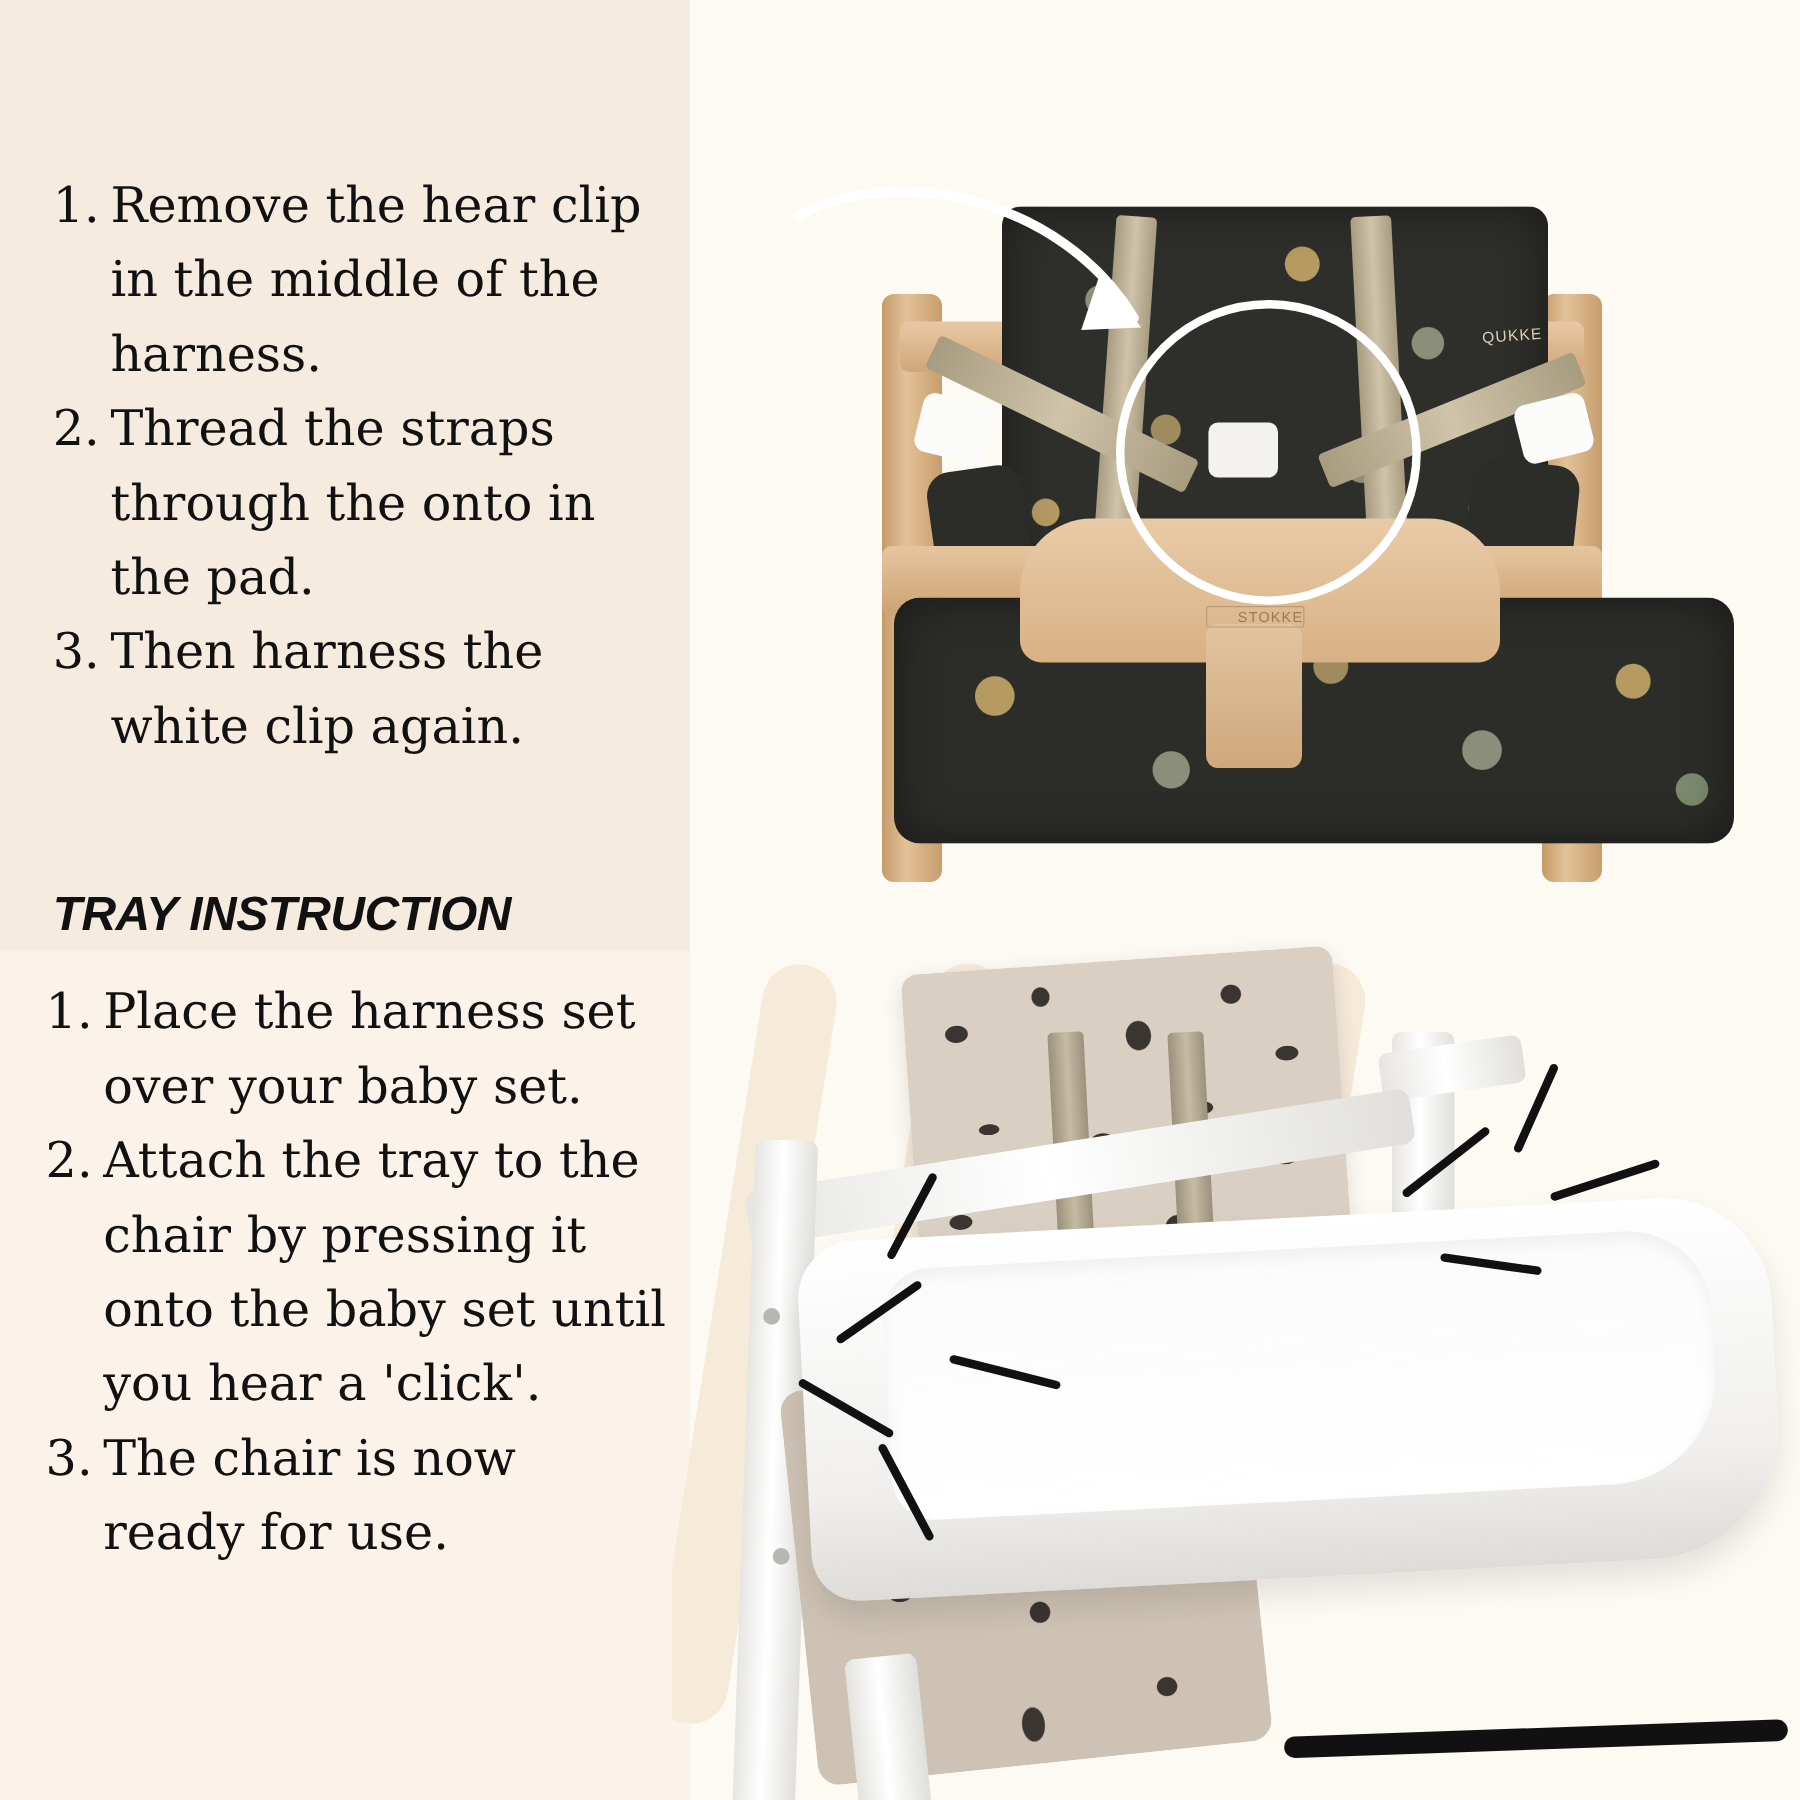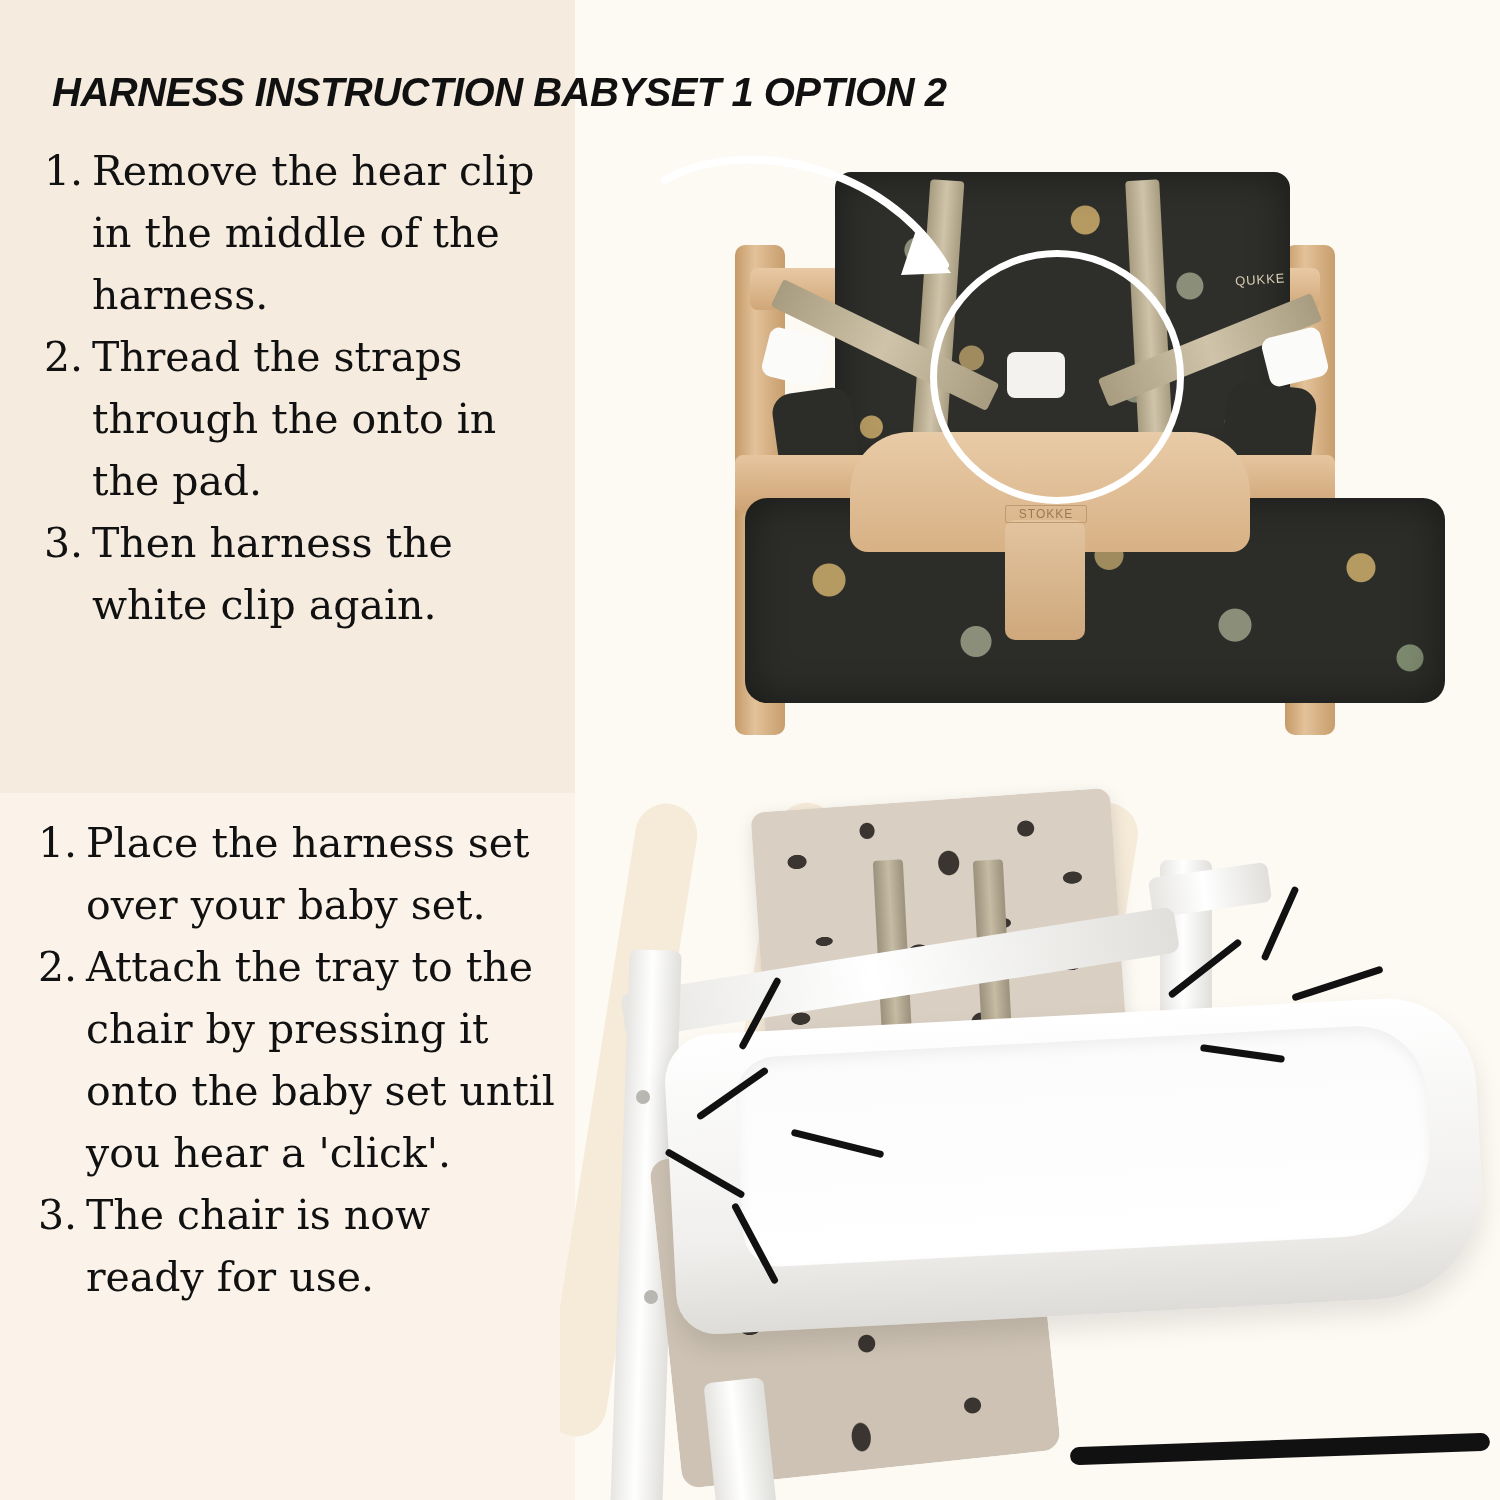--- a/index.html
+++ b/index.html
@@ -221,21 +221,21 @@
   .babyset-stem {
     position: absolute;
     left: 430px; top: 520px; width: 80px; height: 120px;
     background: linear-gradient(180deg,#e2c49f,#cfa87c);
     border-radius: 10px;
   }
   .babyset-label {
     position: absolute;
     left: 430px; top: 505px;
     width: 80px;
-    text-align: center;
+    text-align: right;
     font-size: 12px;
     letter-spacing: 1px;
     color: #9b7a52;
     border: 1px solid #bf9a70;
     border-radius: 2px;
     padding: 1px 0;
   }
   .brand-tag {
     position: absolute;
     left: 660px; top: 272px;
@@ -444,37 +444,37 @@
     <div class="burst" style="left:600px; top:205px; width:90px; transform:rotate(-38deg);"></div>
     <div class="burst" style="left:680px; top:160px; width:80px; transform:rotate(-66deg);"></div>
     <div class="burst" style="left:730px; top:220px; width:95px; transform:rotate(-18deg);"></div>
     <div class="burst" style="left:640px; top:290px; width:85px; transform:rotate(8deg);"></div>
 
     <div class="footrest"></div>
   </div>
 
   <div class="text-col">
 
-    <div class="heading" id="harness-title">HARNESS INSTRUCTION BABYSET 1 OPTION 2</div>
 
     <ul class="steps" id="harness-steps">
       <li>
         <span class="step-num">1.</span>
         <span class="step-text">Remove the hear clip in the middle of the harness.</span>
       </li>
       <li>
         <span class="step-num">2.</span>
         <span class="step-text">Thread the straps through the onto in the pad.</span>
       </li>
       <li>
         <span class="step-num">3.</span>
         <span class="step-text">Then harness the white clip again.</span>
       </li>
     </ul>
 
+    <div class="heading" id="tray-title">TRAY INSTRUCTION</div>
 
     <ul class="steps" id="tray-steps">
       <li>
         <span class="step-num">1.</span>
         <span class="step-text">Place the harness set over your baby set.</span>
       </li>
       <li>
         <span class="step-num">2.</span>
         <span class="step-text"><span>Attach the tray to the chair by pressing it onto the baby set until you hear a '</span><span class="click-word">click</span><span>'.</span></span>
       </li>

